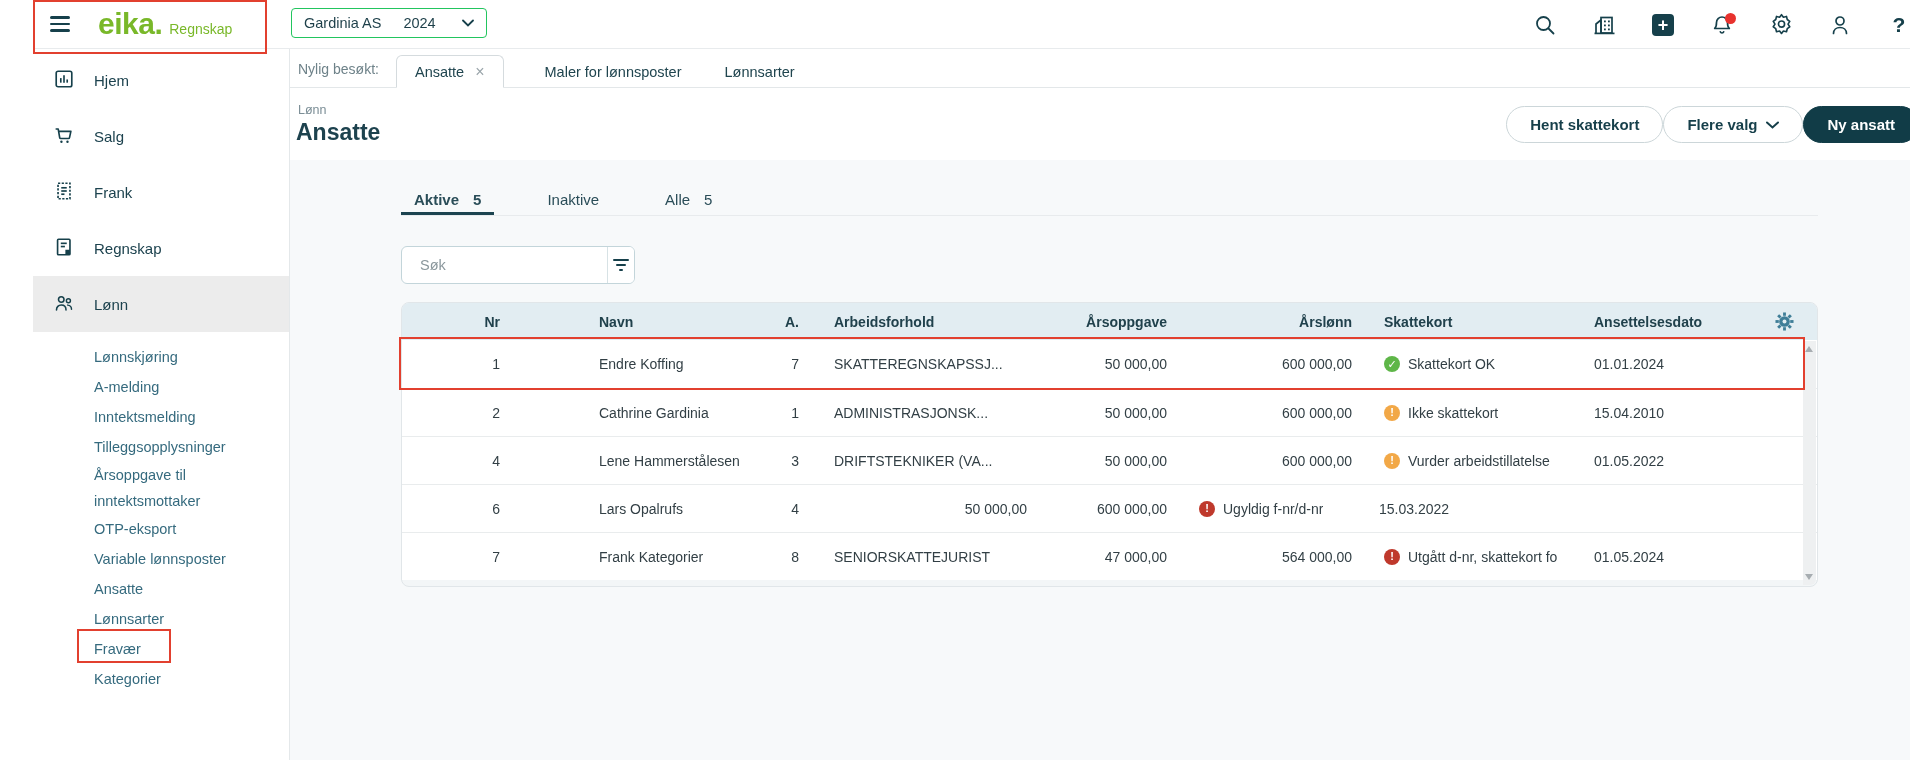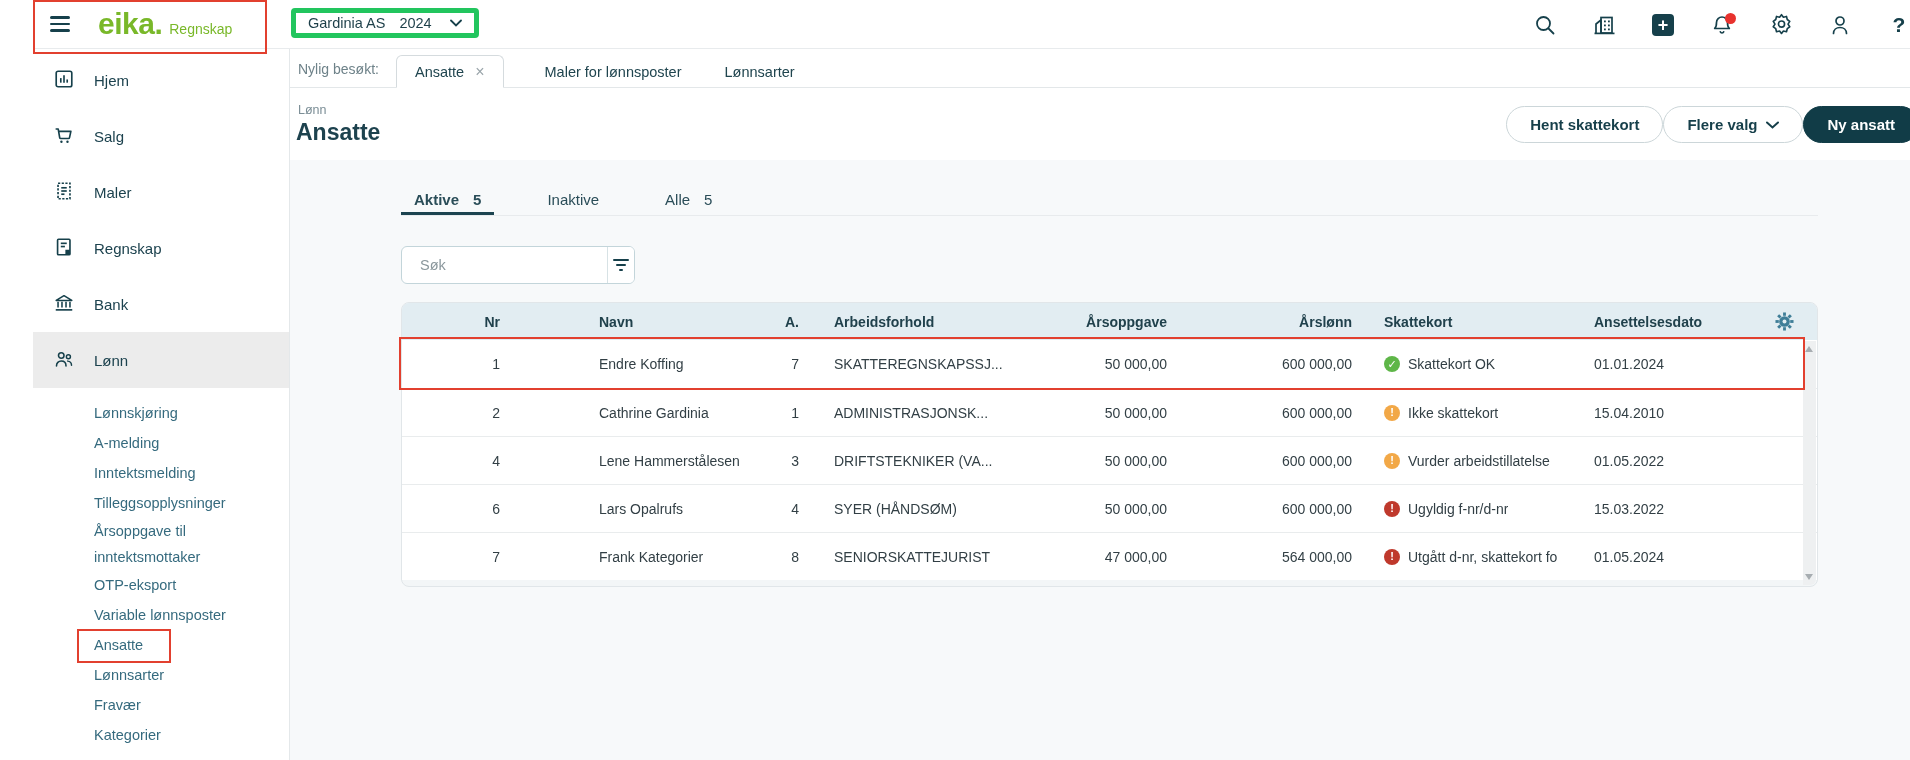--- a/index.html
+++ b/index.html
@@ -9,22 +9,22 @@
 
   
   .topbar { position:absolute; left:0; top:0; width:1910px; height:49px; background:#fff;
     border-bottom:1px solid #e8ebed; display:flex; align-items:center; z-index:30; }
   .hamburger { margin-left:17px; width:22px; cursor:pointer; }
   .hamburger span { display:block; width:20px; height:2.6px; background:#16404b; border-radius:2px; margin:4px 0; }
   .logo { margin-left:26px; display:flex; align-items:baseline; }
   .logo .brand { font-size:30px; font-weight:700; color:#79b829; letter-spacing:-0.5px; }
   .logo .product { font-size:14px; color:#79b829; margin-left:7px; }
   .company-sel { position:absolute; left:258px; top:8px; height:30px; min-width:167px;
-    background:#fff; border:5px solid #22c55e; border-radius:4px; display:flex; align-items:center;
-    padding:0 12px; font-size:14.5px; color:#1d3f49; gap:14px; cursor:pointer;
+    background:#fff; border:1px solid #22c55e; border-radius:4px; display:flex; align-items:center;
+    padding:0 12px; font-size:14.5px; color:#1d3f49; gap:22px; cursor:pointer;
     font-family:inherit; }
   .company-sel svg { margin-left:4px; }
   .top-icons { position:absolute; right:24px; top:0; height:49px; display:flex; align-items:center; gap:19px; }
   .tico { width:40px; height:40px; display:flex; align-items:center; justify-content:center;
     background:none; border:none; cursor:pointer; position:relative; color:#16404b; }
   .tico svg { display:block; }
   .plus-box { width:22px; height:22px; background:#16404b; border-radius:4px; color:#fff;
     font-size:18px; font-weight:700; display:flex; align-items:center; justify-content:center; line-height:1; }
   .badge { position:absolute; top:8px; right:6px; width:11px; height:11px; background:#e8322e; border-radius:50%; }
   .help-q { font-size:21px; font-weight:600; color:#16404b; }
@@ -212,41 +212,30 @@
             </svg></span>
           <span>Salg</span>
         </div>
         <div class="side-item">
           <span><svg viewBox="0 0 24 24" width="22" height="22">
               <rect x="5.5" y="3.5" width="13" height="17" fill="none" stroke="#16404b" stroke-width="1.8" stroke-dasharray="2.4 1.6"></rect>
               <line x1="9" y1="8.5" x2="15" y2="8.5" stroke="#16404b" stroke-width="1.8"></line>
               <line x1="9" y1="12" x2="15" y2="12" stroke="#16404b" stroke-width="1.8"></line>
               <line x1="9" y1="15.5" x2="12.5" y2="15.5" stroke="#16404b" stroke-width="1.8"></line>
             </svg></span>
-          <span>Maler</span>
+          <span>Frank</span>
         </div>
         <div class="side-item">
           <span><svg viewBox="0 0 24 24" width="22" height="22">
               <rect x="5" y="3.5" width="13.5" height="17" rx="1" fill="none" stroke="#16404b" stroke-width="1.8"></rect>
               <line x1="8.5" y1="8" x2="15" y2="8" stroke="#16404b" stroke-width="1.8"></line>
               <line x1="8.5" y1="11.5" x2="13" y2="11.5" stroke="#16404b" stroke-width="1.8"></line>
               <rect x="13.5" y="15" width="5" height="5.5" fill="#16404b"></rect>
             </svg></span>
           <span>Regnskap</span>
-        </div>
-        <div class="side-item">
-          <span><svg viewBox="0 0 24 24" width="22" height="22">
-              <path d="M3.5 9.2L12 4l8.5 5.2z" fill="none" stroke="#16404b" stroke-width="1.7" stroke-linejoin="round"></path>
-              <line x1="5.5" y1="10.5" x2="5.5" y2="17" stroke="#16404b" stroke-width="1.7"></line>
-              <line x1="9.8" y1="10.5" x2="9.8" y2="17" stroke="#16404b" stroke-width="1.7"></line>
-              <line x1="14.2" y1="10.5" x2="14.2" y2="17" stroke="#16404b" stroke-width="1.7"></line>
-              <line x1="18.5" y1="10.5" x2="18.5" y2="17" stroke="#16404b" stroke-width="1.7"></line>
-              <line x1="3" y1="19.5" x2="21" y2="19.5" stroke="#16404b" stroke-width="1.8"></line>
-            </svg></span>
-          <span>Bank</span>
         </div>
         <div class="side-item active">
           <span><svg viewBox="0 0 24 24" width="22" height="22">
               <circle cx="9" cy="8.2" r="3" fill="none" stroke="#16404b" stroke-width="1.7"></circle>
               <path d="M3.8 19.5c0-3.2 2.2-5.3 5.2-5.3s5.2 2.1 5.2 5.3" fill="none" stroke="#16404b" stroke-width="1.7" stroke-linecap="round"></path>
               <circle cx="16.8" cy="9.6" r="2.2" fill="none" stroke="#16404b" stroke-width="1.6"></circle>
               <path d="M16 14.3c2.6.2 4.2 2 4.2 4.6" fill="none" stroke="#16404b" stroke-width="1.6" stroke-linecap="round"></path>
             </svg></span>
           <span>Lønn</span>
         </div>
@@ -417,21 +406,20 @@
                 <span class="sdot warning">!</span>
                 <span class="slabel">Vurder arbeidstillatelse</span>
               </div>
               <div class="c8">01.05.2022</div>
               <div class="c9"></div>
             </div>
             <div class="trow tdata">
               <div class="c1">6</div>
               <div class="c2">Lars Opalrufs</div>
               <div class="c3">4</div>
-              <div class="c4">SYER (HÅNDSØM)</div>
               <div class="c5">50 000,00</div>
               <div class="c6">600 000,00</div>
               <div class="c7">
                 <span class="sdot error">!</span>
                 <span class="slabel">Ugyldig f-nr/d-nr</span>
               </div>
               <div class="c8">15.03.2022</div>
               <div class="c9"></div>
             </div>
             <div class="trow tdata">

